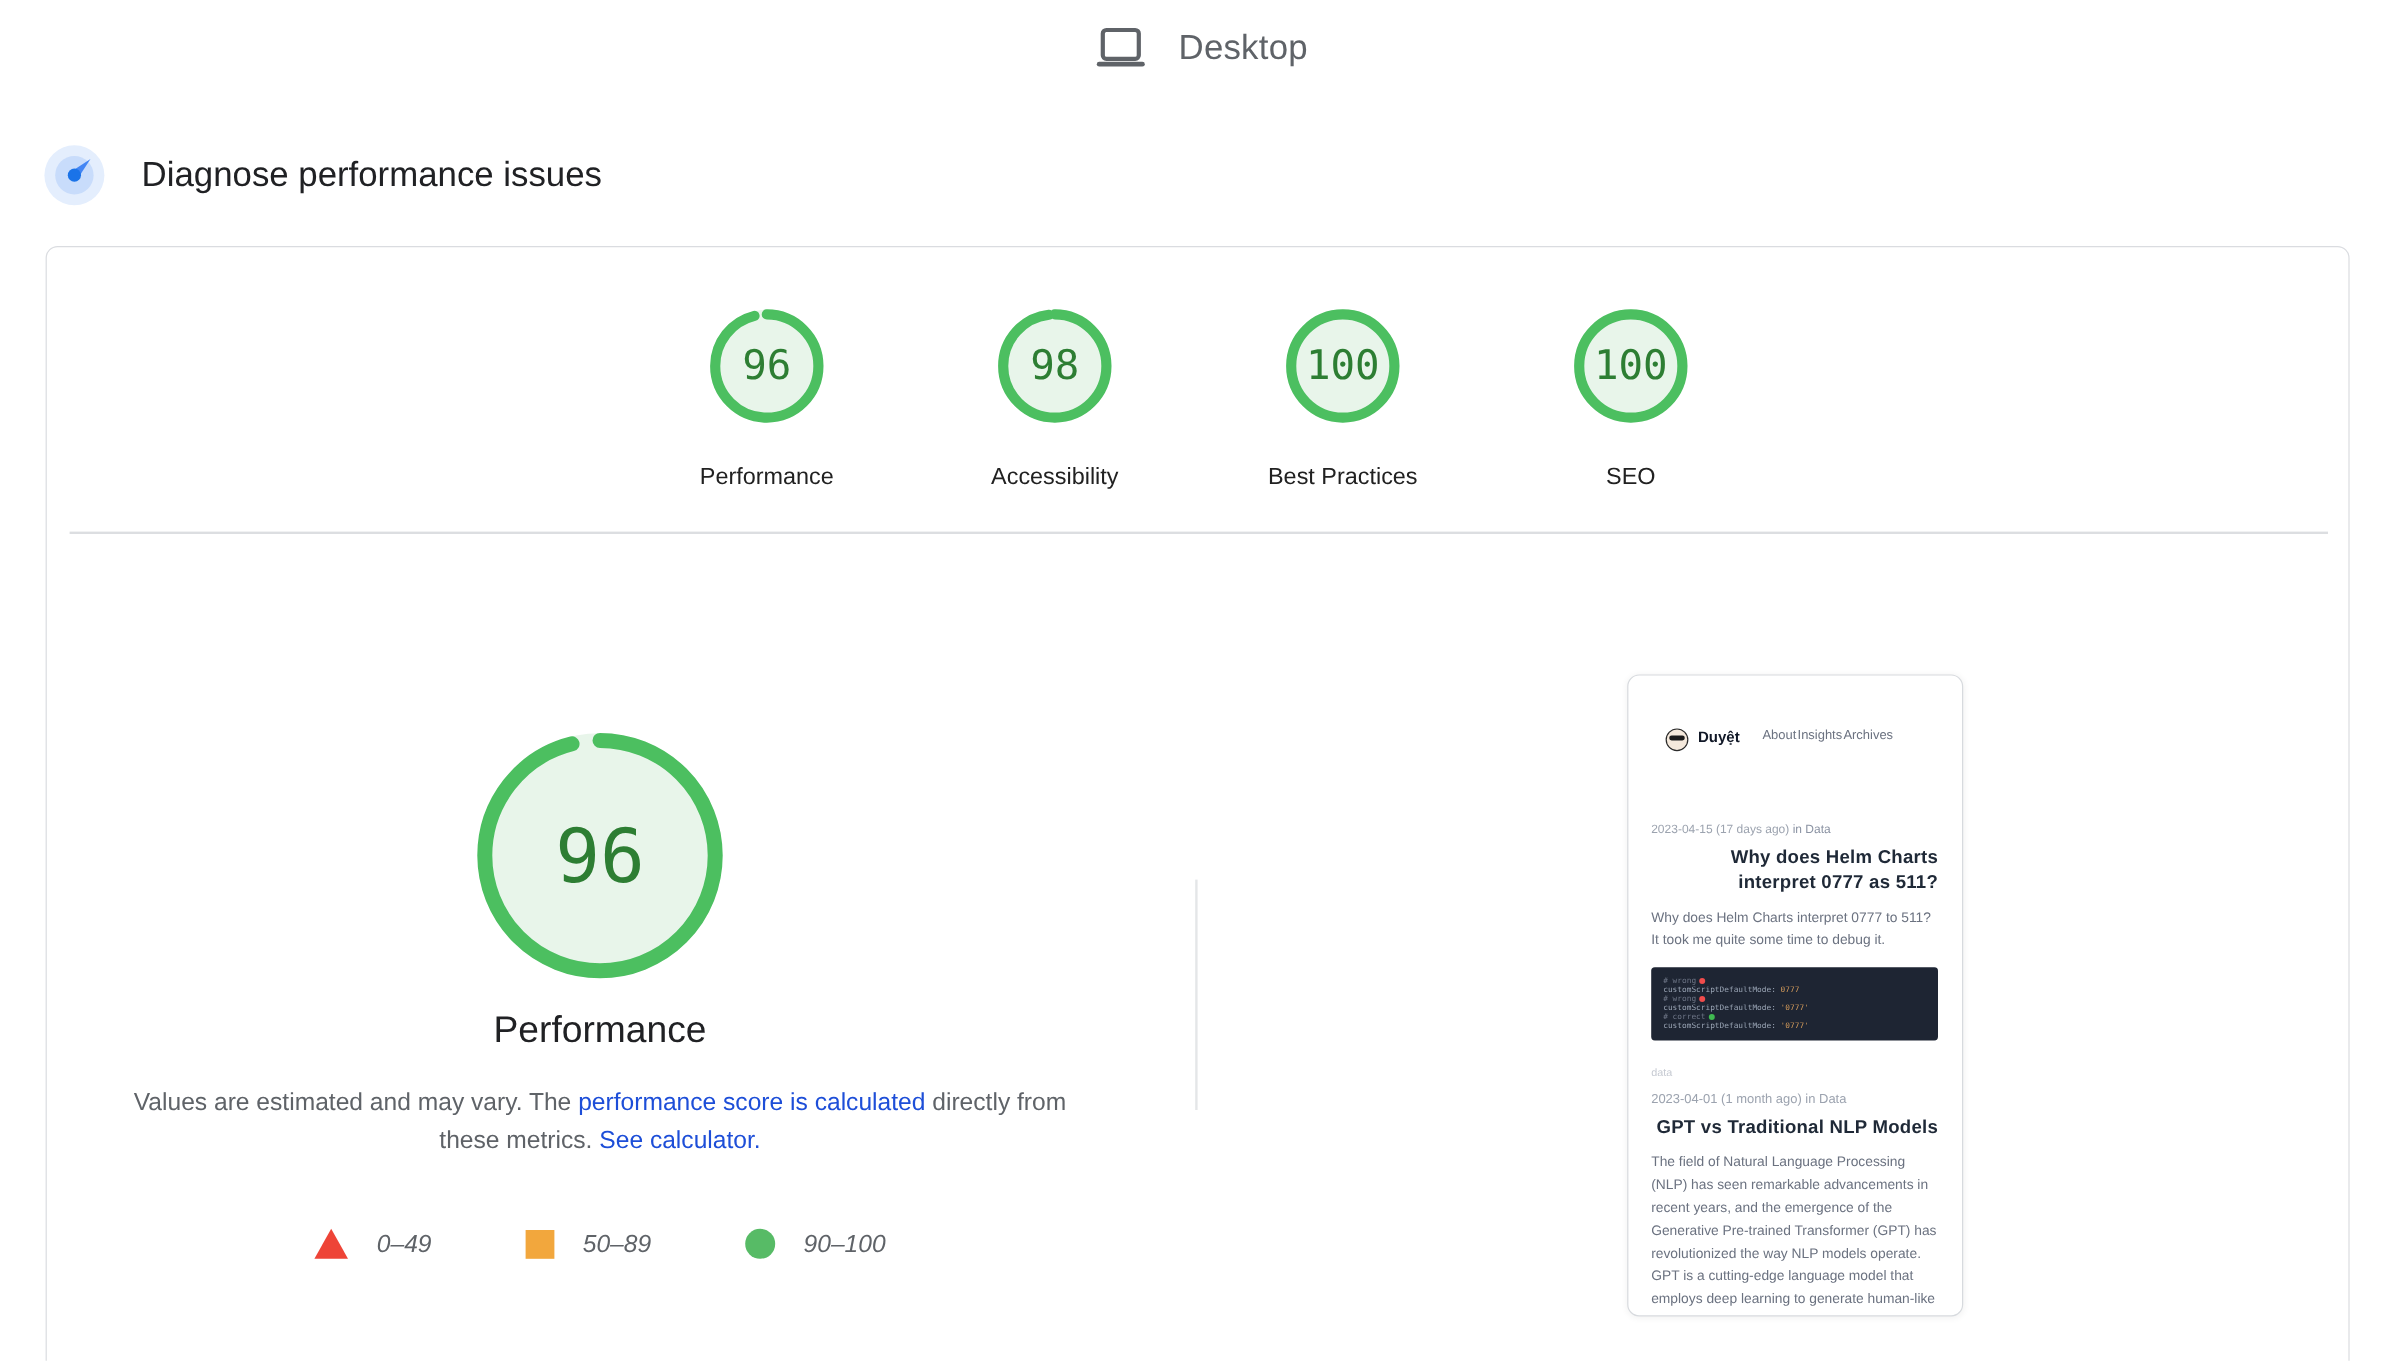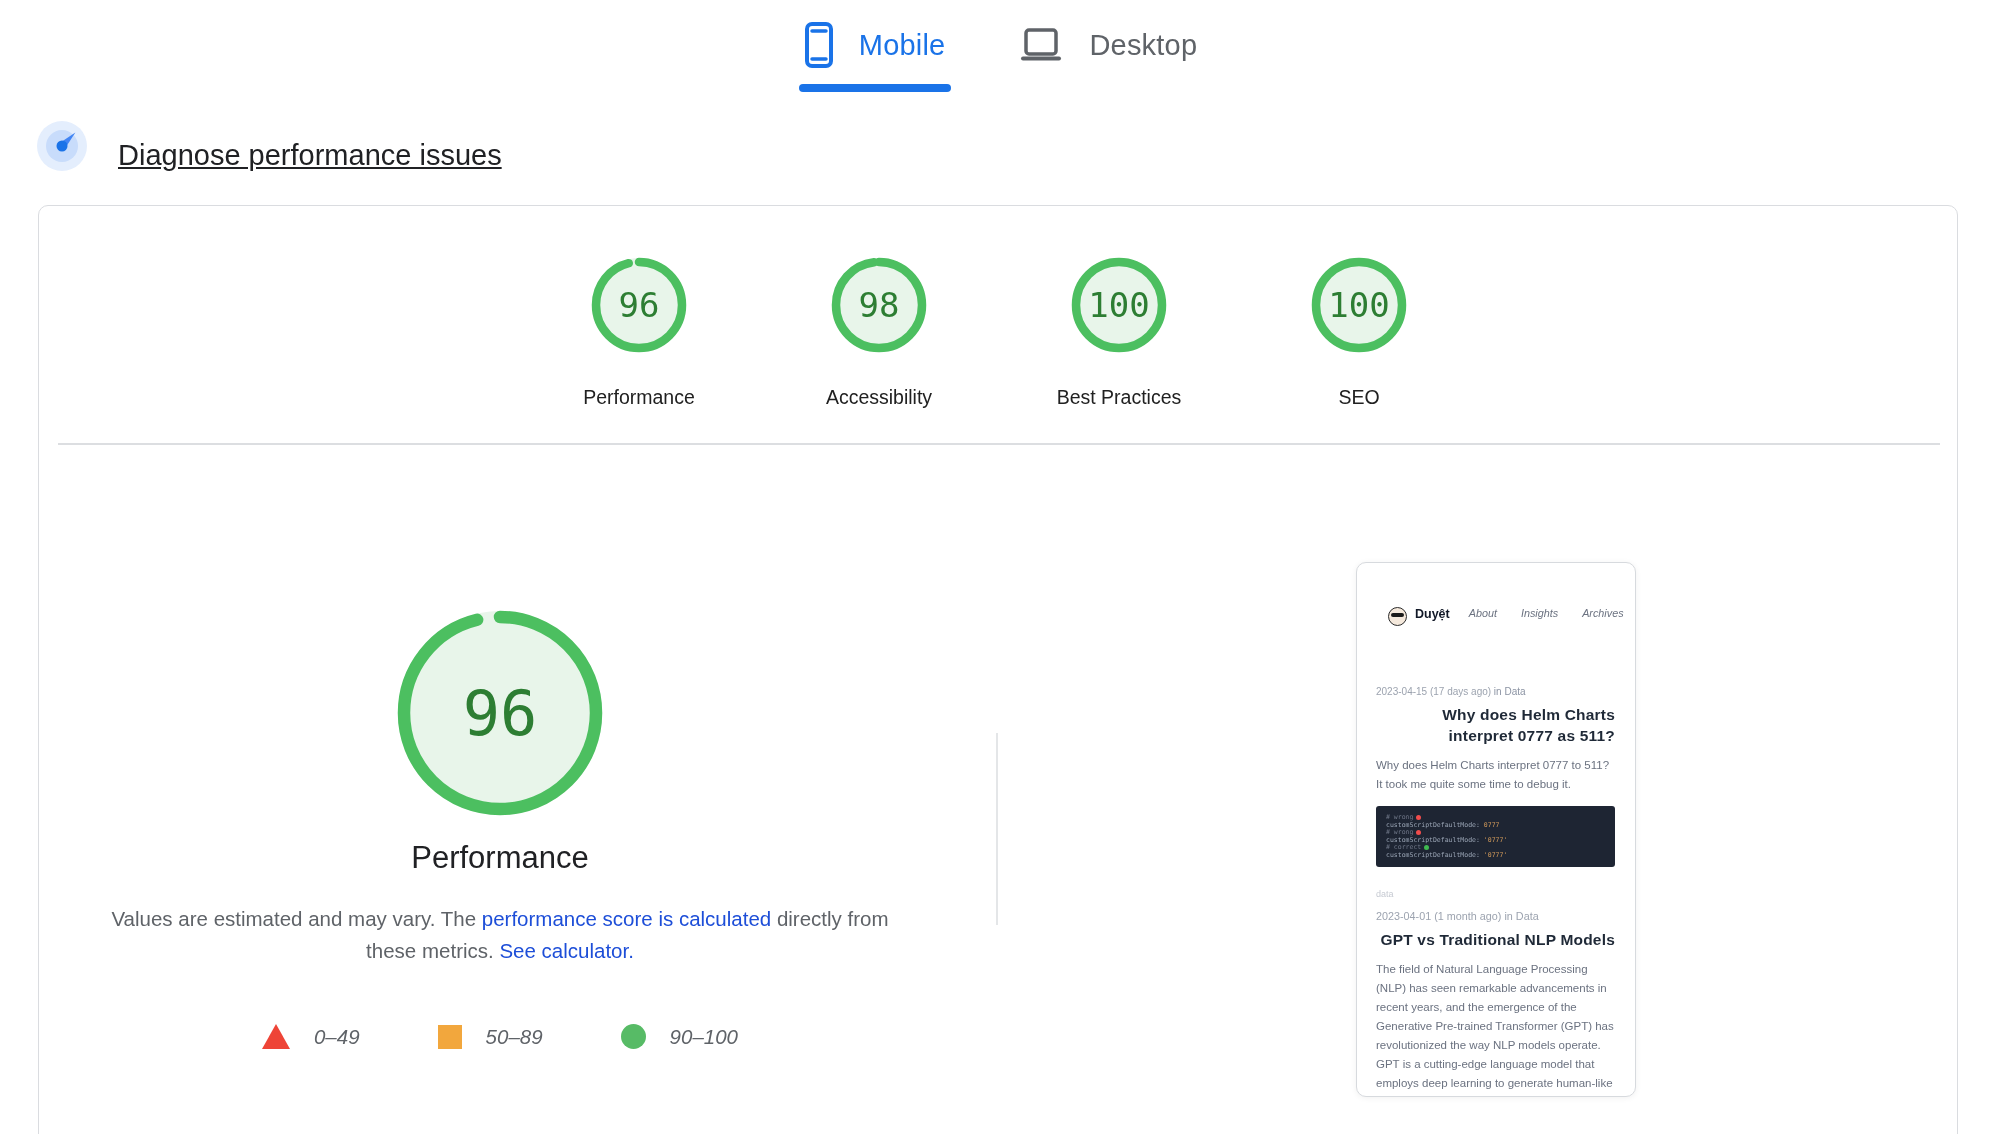--- a/index.html
+++ b/index.html
@@ -8,21 +8,21 @@
     font-family:"Liberation Sans",sans-serif;color:#202124;
   }
   
   .tabs{position:absolute;top:16px;left:0;right:0;display:flex;justify-content:center;gap:74px;}
   .tab{display:flex;align-items:center;gap:26px;position:relative;padding:6px 0 24px;cursor:pointer;}
   .tab-label{font-size:29px;font-weight:500;letter-spacing:.2px;}
   .tab-mobile .tab-label{color:#1a73e8;}
   .tab-desktop .tab-label{color:#5f6368;}
   .tab-underline{position:absolute;bottom:0;left:-6px;right:-6px;height:8px;border-radius:5px;background:#1a73e8;}
   
-  .diagnose{position:absolute;top:120px;left:36px;display:flex;align-items:flex-end;gap:30px;text-decoration:underline;}
+  .diagnose{position:absolute;top:120px;left:36px;display:flex;align-items:center;gap:30px;}
   .diagnose-title{font-size:29px;font-weight:500;color:#202124;}
   
   .card{position:absolute;left:38px;top:205px;width:1918px;height:1000px;
     border:1.5px solid #dadce0;border-radius:10px;background:#fff;}
   .scores{position:absolute;top:250px;left:40px;width:1918px;display:flex;justify-content:center;}
   .score-item{width:240px;display:flex;flex-direction:column;align-items:center;cursor:pointer;}
   .gauge-wrap{position:relative;width:110px;height:110px;}
   .gauge-wrap .score-num{
     position:absolute;inset:0;display:flex;align-items:center;justify-content:center;
     font-family:"DejaVu Sans Mono",monospace;font-size:34px;color:#2d7e33;
@@ -51,50 +51,41 @@
   
   .vdiv{position:absolute;left:996px;top:733px;width:2px;height:192px;background:#e4e6e8;}
   
   .thumb{position:absolute;left:1356px;top:562px;width:278px;height:533px;background:#fff;
     border:1px solid #d7dade;border-radius:10px;overflow:hidden;box-shadow:0 1px 6px rgba(0,0,0,.06);}
   .thumb-header{margin:44px 0 0 31px;display:flex;align-items:flex-start;}
   .avatar{width:17px;height:17px;border-radius:50%;background:#f5e9dc;border:1px solid #2b2b2b;
     position:relative;flex:0 0 auto;}
   .avatar::after{content:"";position:absolute;left:2px;right:2px;top:5px;height:4px;border-radius:2px;background:#1b1b1b;}
   .site-name{font-weight:700;font-size:12.5px;color:#111827;margin-left:8px;}
-  .thumb-nav{margin-left:19px;display:flex;gap:24px;font-size:10.8px;color:#6b7280;font-style:italic;}
+  .thumb-nav{margin-left:19px;display:flex;gap:1px;font-size:10.8px;color:#6b7280;}
   .thumb-body{padding:0 20px 0 19px;}
   .post-meta{margin-top:60px;font-size:10px;color:#9ca3af;}
   .post-meta .meta-in{color:#8b93a3;}
   .post-title{margin-top:7px;font-size:15.5px;line-height:21px;font-weight:700;color:#1f2937;letter-spacing:.2px;text-align:right;}
   .post-excerpt{margin-top:10px;font-size:11.5px;line-height:19px;color:#6b7280;}
   .code-block{margin-top:12px;background:#1e2533;border-radius:3px;padding:8px 10px;
     font-family:"DejaVu Sans Mono",monospace;font-size:6.5px;line-height:7.5px;color:#9aa5b5;}
   .code-line{white-space:nowrap;overflow:hidden;}
   .code-comment{color:#6e7687;}
   .code-value{color:#d29a5a;}
   .dot{display:inline-block;width:5px;height:5px;border-radius:50%;margin-left:3px;vertical-align:middle;}
   .dot.red{background:#f14c4c;}
   .dot.green{background:#3fb950;}
   .post-tag{margin-top:22px;font-size:9px;color:#c6cad2;}
   .post-meta2{margin-top:11px;font-size:10.8px;color:#9ca3af;}
 </style>
 </head>
 <body>
 
 <div class="tabs">
-  <div class="tab tab-mobile">
-    <svg width="28" height="46" viewBox="0 0 28 46">
-      <rect x="2" y="2" width="24" height="42" rx="5" fill="none" stroke="#1a73e8" stroke-width="4"></rect>
-      <line x1="7" y1="9" x2="21" y2="9" stroke="#1a73e8" stroke-width="3.5" stroke-linecap="round"></line>
-      <line x1="7" y1="37" x2="21" y2="37" stroke="#1a73e8" stroke-width="3.5" stroke-linecap="round"></line>
-    </svg>
-    <span class="tab-label">Mobile</span>
-    <div class="tab-underline"></div>
-  </div>
   <div class="tab tab-desktop">
     <svg width="44" height="36" viewBox="0 0 44 36">
       <rect x="7" y="3" width="30" height="24" rx="3" fill="none" stroke="#5f6368" stroke-width="3.5"></rect>
       <rect x="2" y="29.5" width="40" height="4" rx="2" fill="#5f6368"></rect>
     </svg>
     <span class="tab-label">Desktop</span>
   </div>
 </div>
 
 <div class="diagnose">

